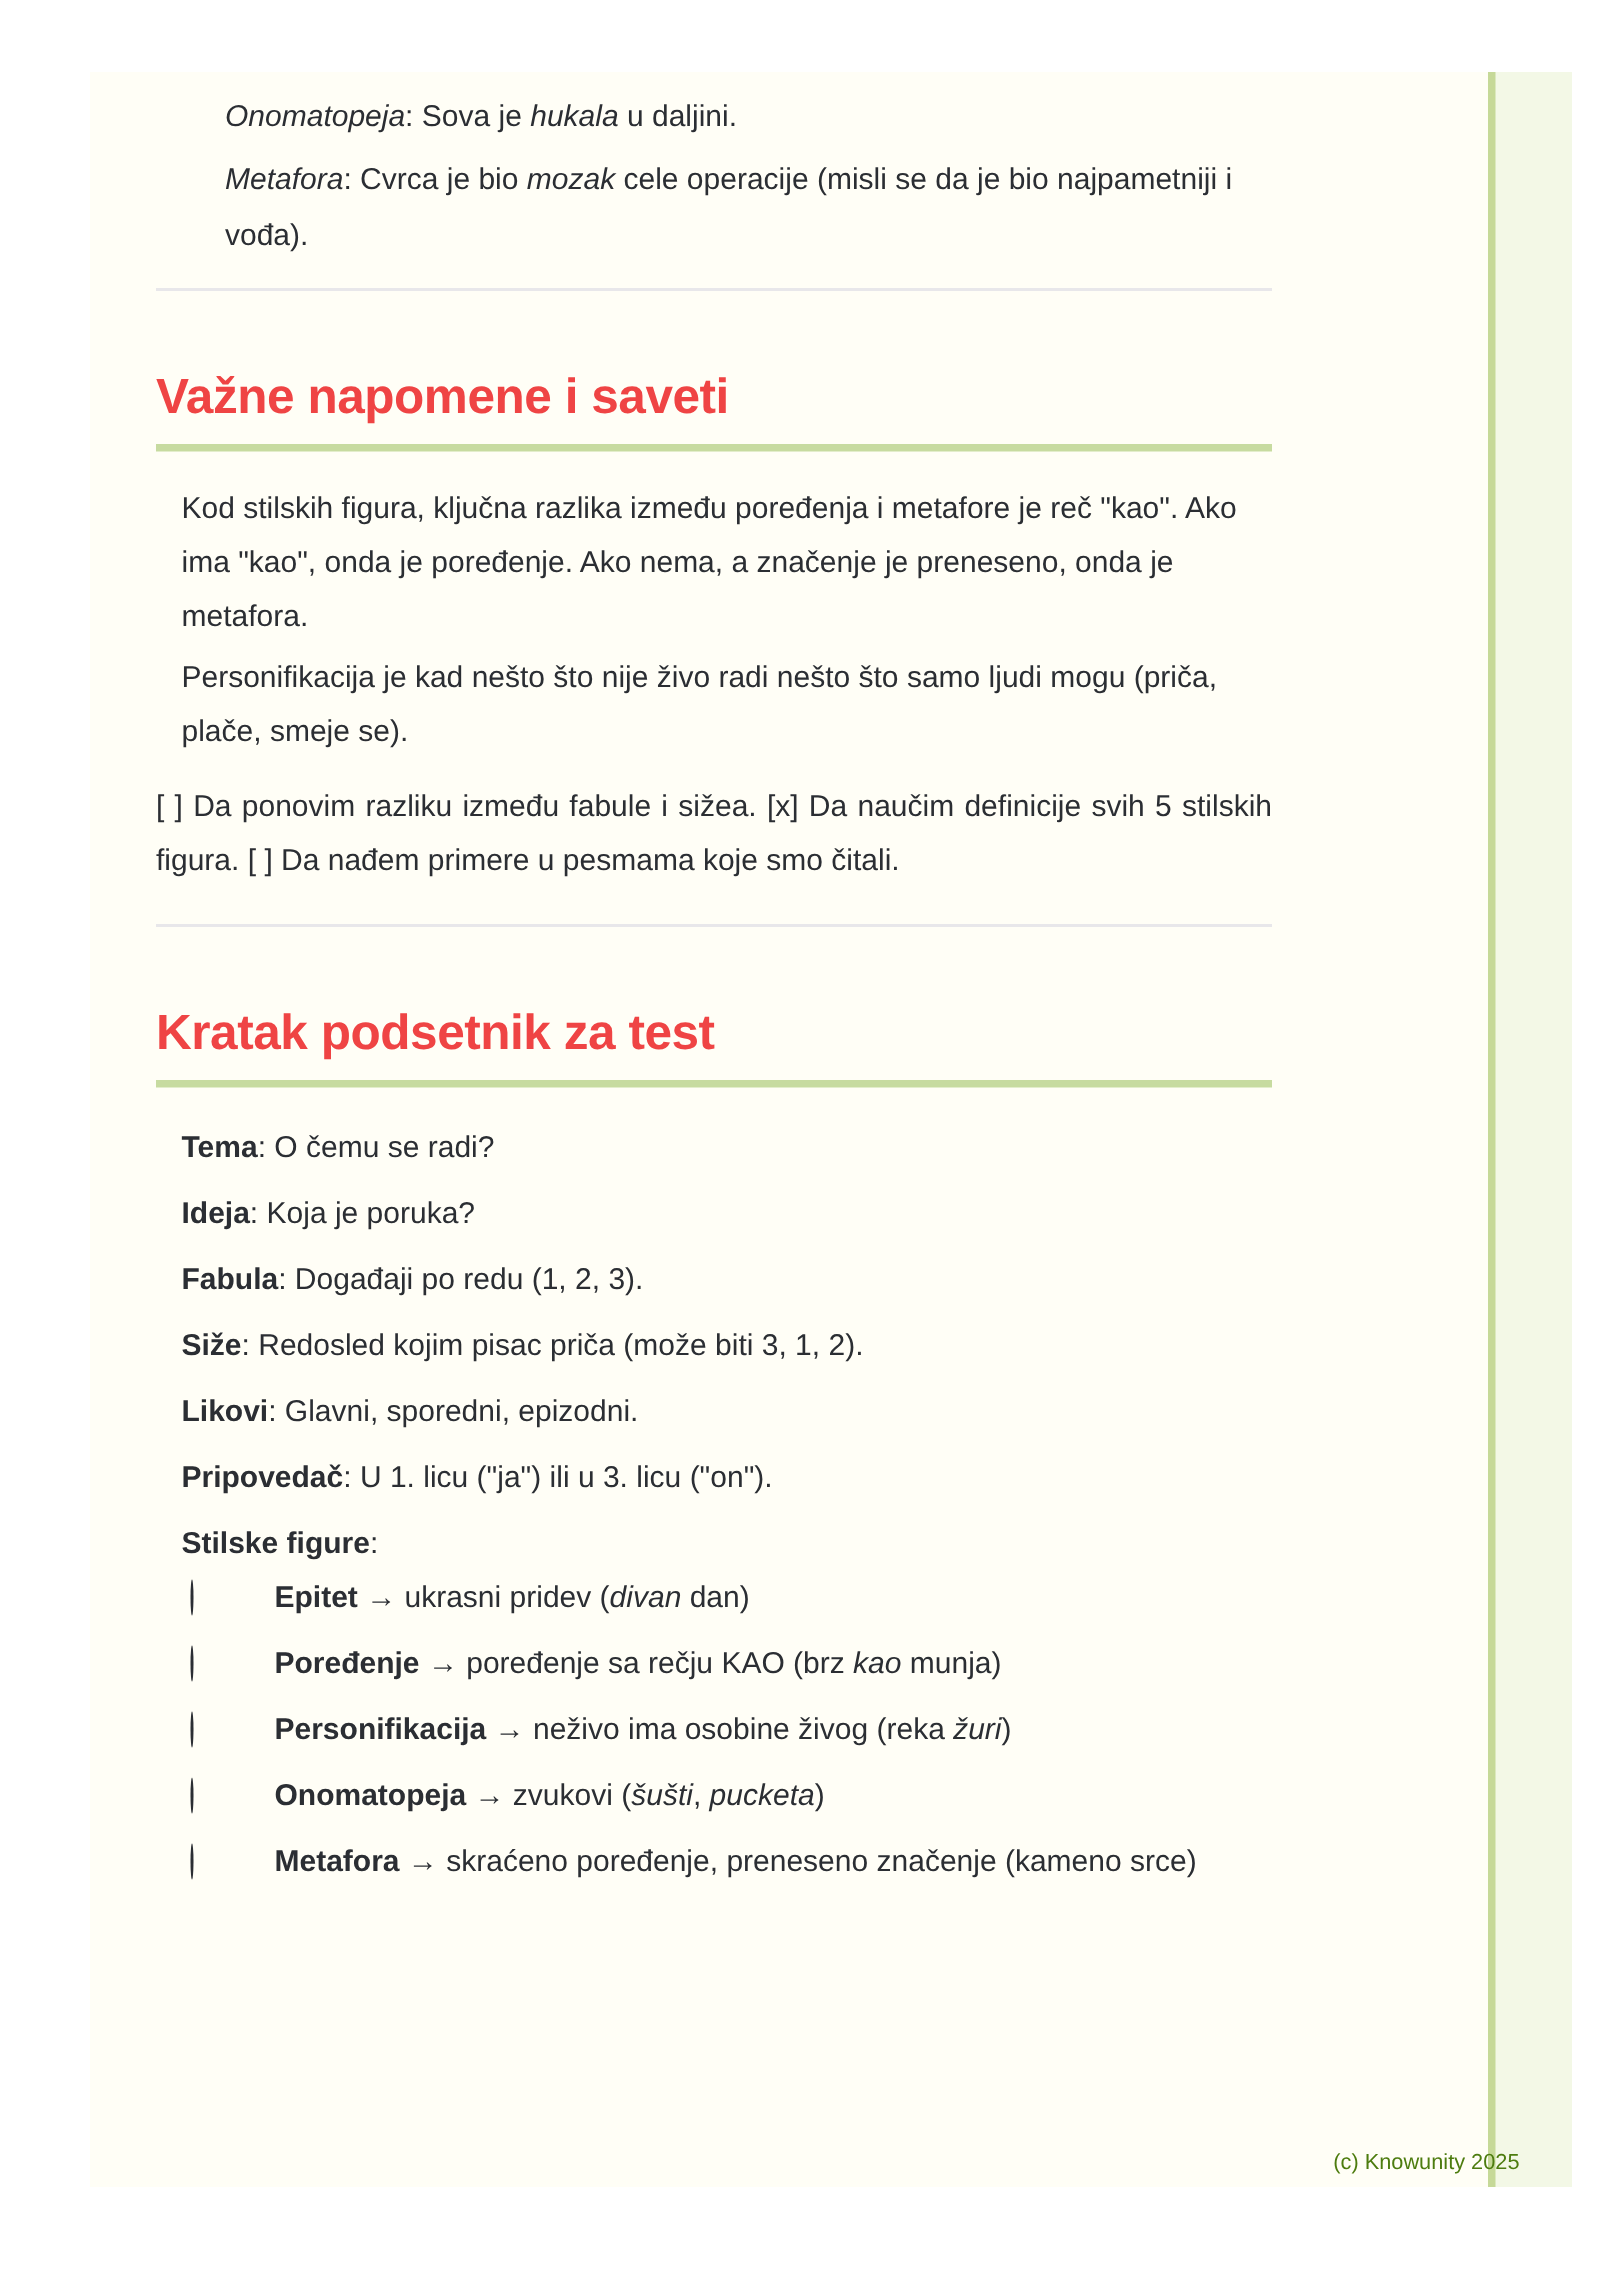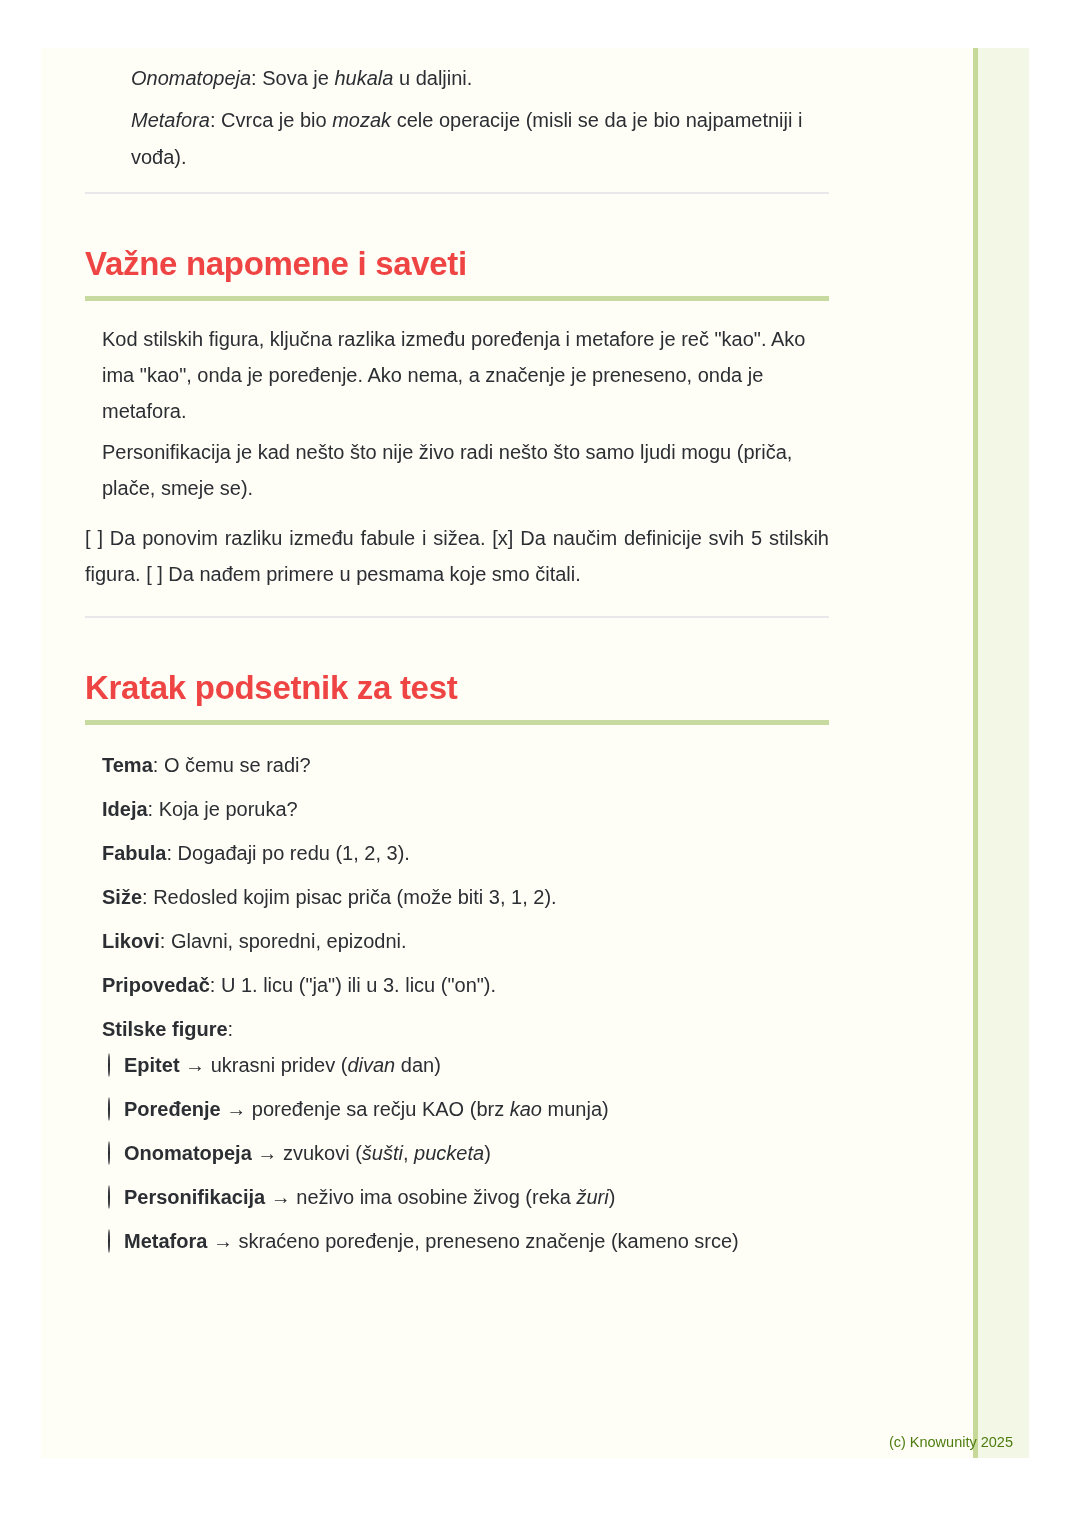--- a/index.html
+++ b/index.html
@@ -6,21 +6,21 @@
   html, body { margin: 0; padding: 0; }
   body {
     width: 1080px; height: 1528px;
     background: #ffffff;
     font-family: "Liberation Sans", sans-serif;
     color: #2b2e33;
     position: relative;
     overflow: hidden;
   }
   .page {
-    position: absolute; left: 41px; top: 48px;
+    position: absolute; left: 60px; top: 48px;
     width: 988px; height: 1410px;
     background: #fffef6;
   }
   .edge-band {
     position: absolute; left: 932px; top: 0;
     width: 56px; height: 100%;
     background: #f3f8e6;
     border-left: 5px solid #c6d998;
   }
   .content {
@@ -51,21 +51,21 @@
     margin: 50px 0 0 0;
     font-size: 33px; line-height: 40px; font-weight: 700;
     color: #ef4444; letter-spacing: -0.3px;
   }
   .underline { height: 5px; background: #c7dba0; margin-top: 12px; }
   .bullet-list { margin-top: 20px; }
   .reminder-list { margin-top: 22px; }
   .reminder-list > .li { margin-bottom: 8px; }
   .todo { margin: 14px 0 0 0; line-height: 36px; text-align: justify; }
   .sub-list { padding-left: 6px; }
-  .sub-list .li { margin-bottom: 8px; }
+  .sub-list .li { margin-bottom: 8px; gap: 40px; }
   .sub-list .marker { flex: 0 0 16px; }
   .footer {
     position: absolute; right: 67px; top: 1434px;
     font-size: 14.5px; color: #4d7c0f;
   }
 </style>
 </head>
 <body>
 
 <div class="page">
@@ -140,25 +140,25 @@
             <li class="li">
               <span class="marker"><span class="ring"></span></span>
               <span class="li-text"><span class="bd">Epitet</span><span> → ukrasni pridev (</span><span class="it">divan</span><span> dan)</span></span>
             </li>
             <li class="li">
               <span class="marker"><span class="ring"></span></span>
               <span class="li-text"><span class="bd">Poređenje</span><span> → poređenje sa rečju KAO (brz </span><span class="it">kao</span><span> munja)</span></span>
             </li>
             <li class="li">
               <span class="marker"><span class="ring"></span></span>
-              <span class="li-text"><span class="bd">Onomatopeja</span><span> → zvukovi (</span><span class="it">šušti</span><span>, </span><span class="it">pucketa</span><span>)</span></span>
+              <span class="li-text"><span class="bd">Personifikacija</span><span> → neživo ima osobine živog (reka </span><span class="it">žuri</span><span>)</span></span>
             </li>
             <li class="li">
               <span class="marker"><span class="ring"></span></span>
-              <span class="li-text"><span class="bd">Personifikacija</span><span> → neživo ima osobine živog (reka </span><span class="it">žuri</span><span>)</span></span>
+              <span class="li-text"><span class="bd">Onomatopeja</span><span> → zvukovi (</span><span class="it">šušti</span><span>, </span><span class="it">pucketa</span><span>)</span></span>
             </li>
             <li class="li">
               <span class="marker"><span class="ring"></span></span>
               <span class="li-text"><span class="bd">Metafora</span><span> → skraćeno poređenje, preneseno značenje (kameno srce)</span></span>
             </li>
           </ul>
         </span>
       </li>
     </ul>
 

